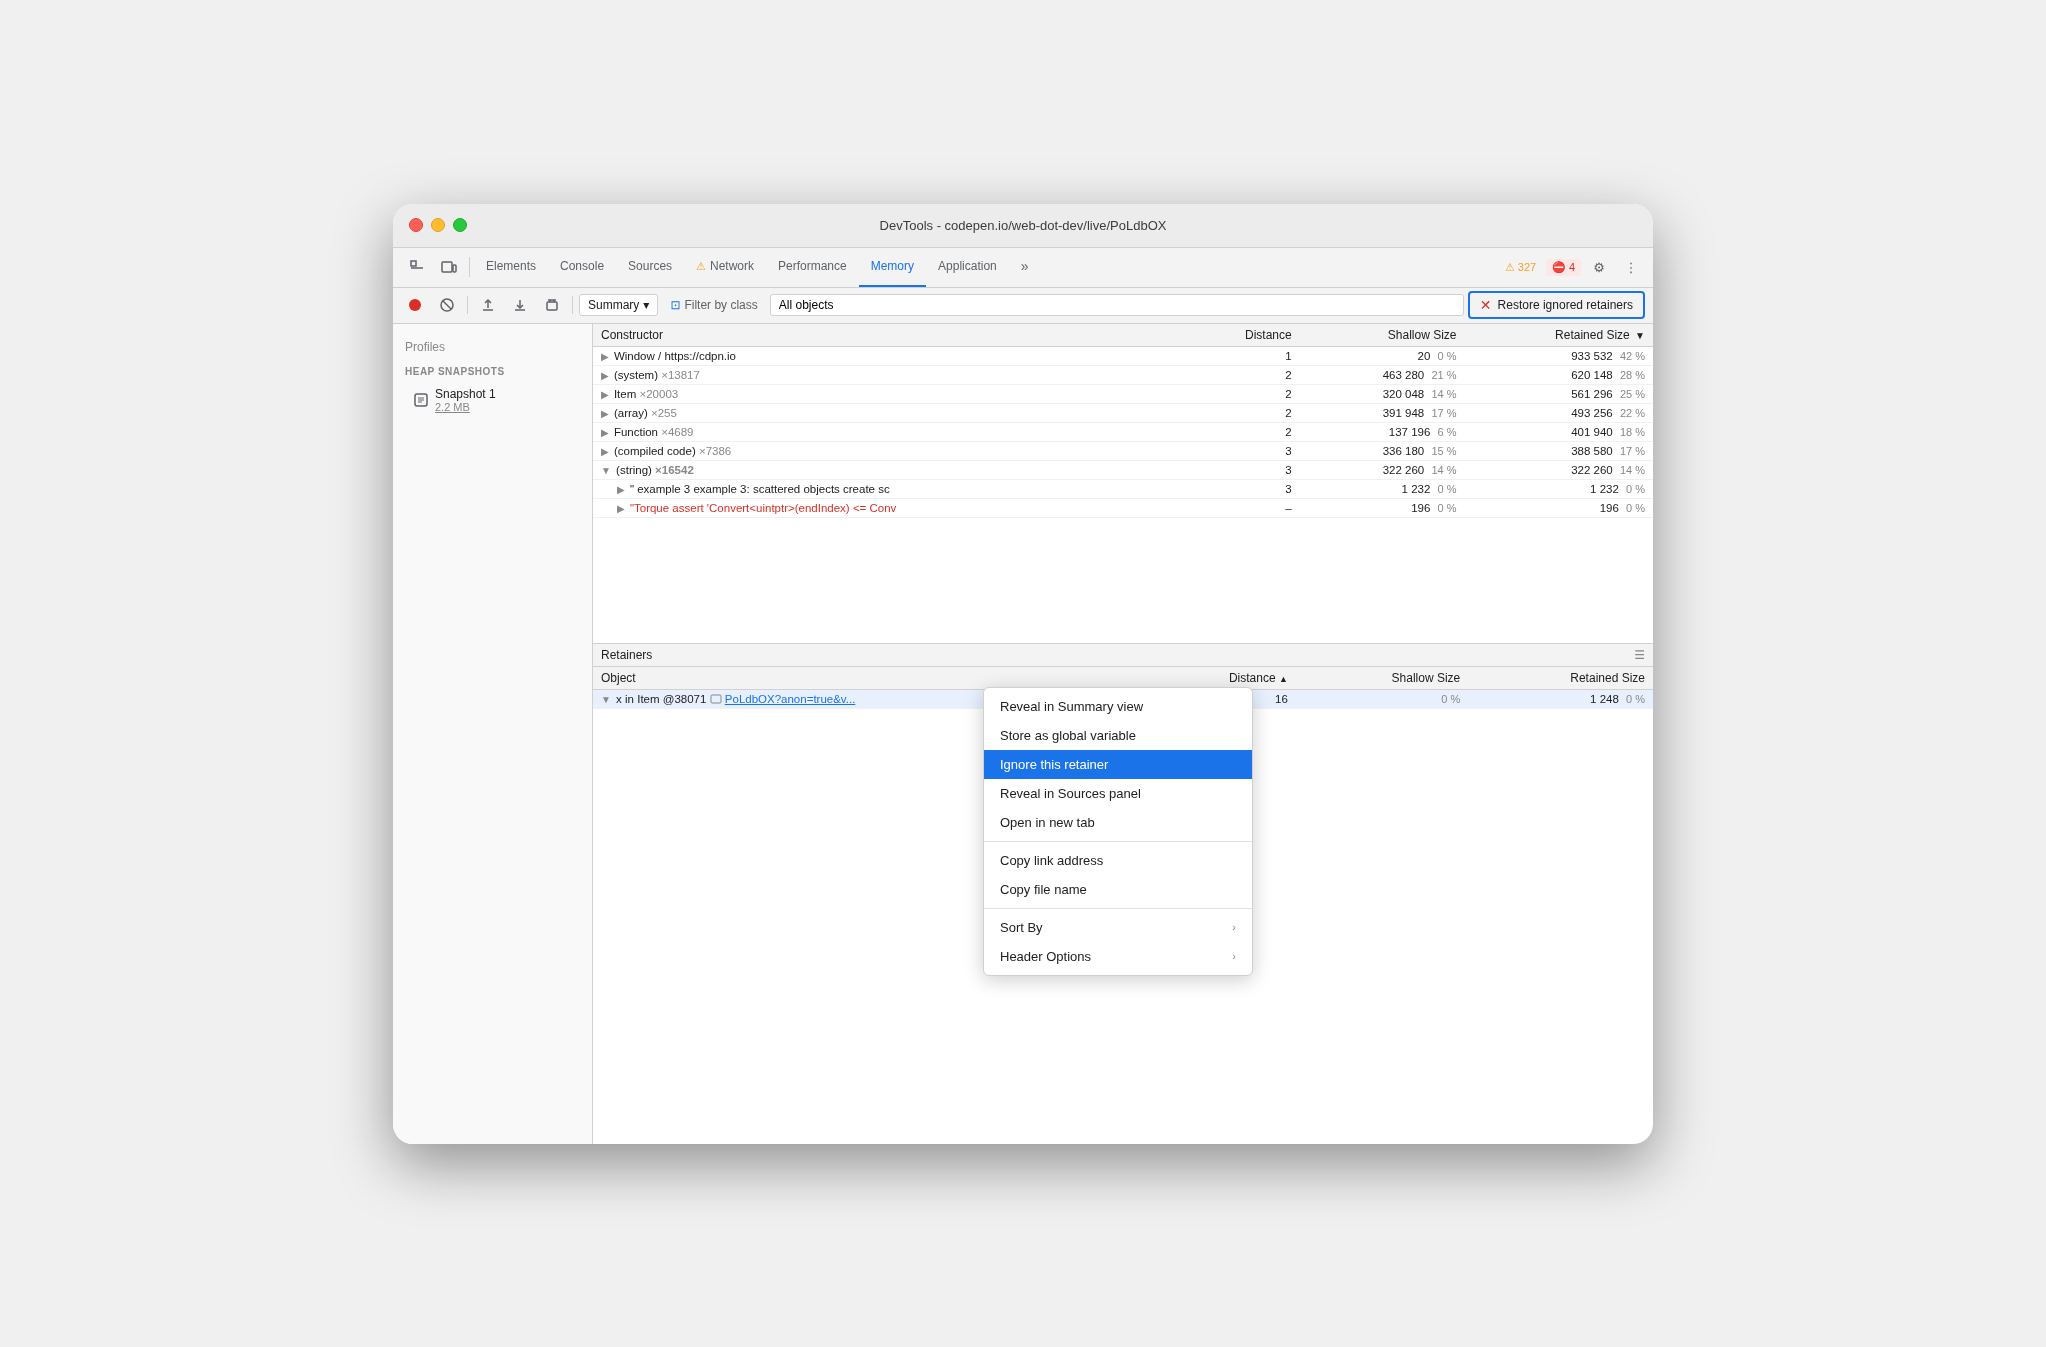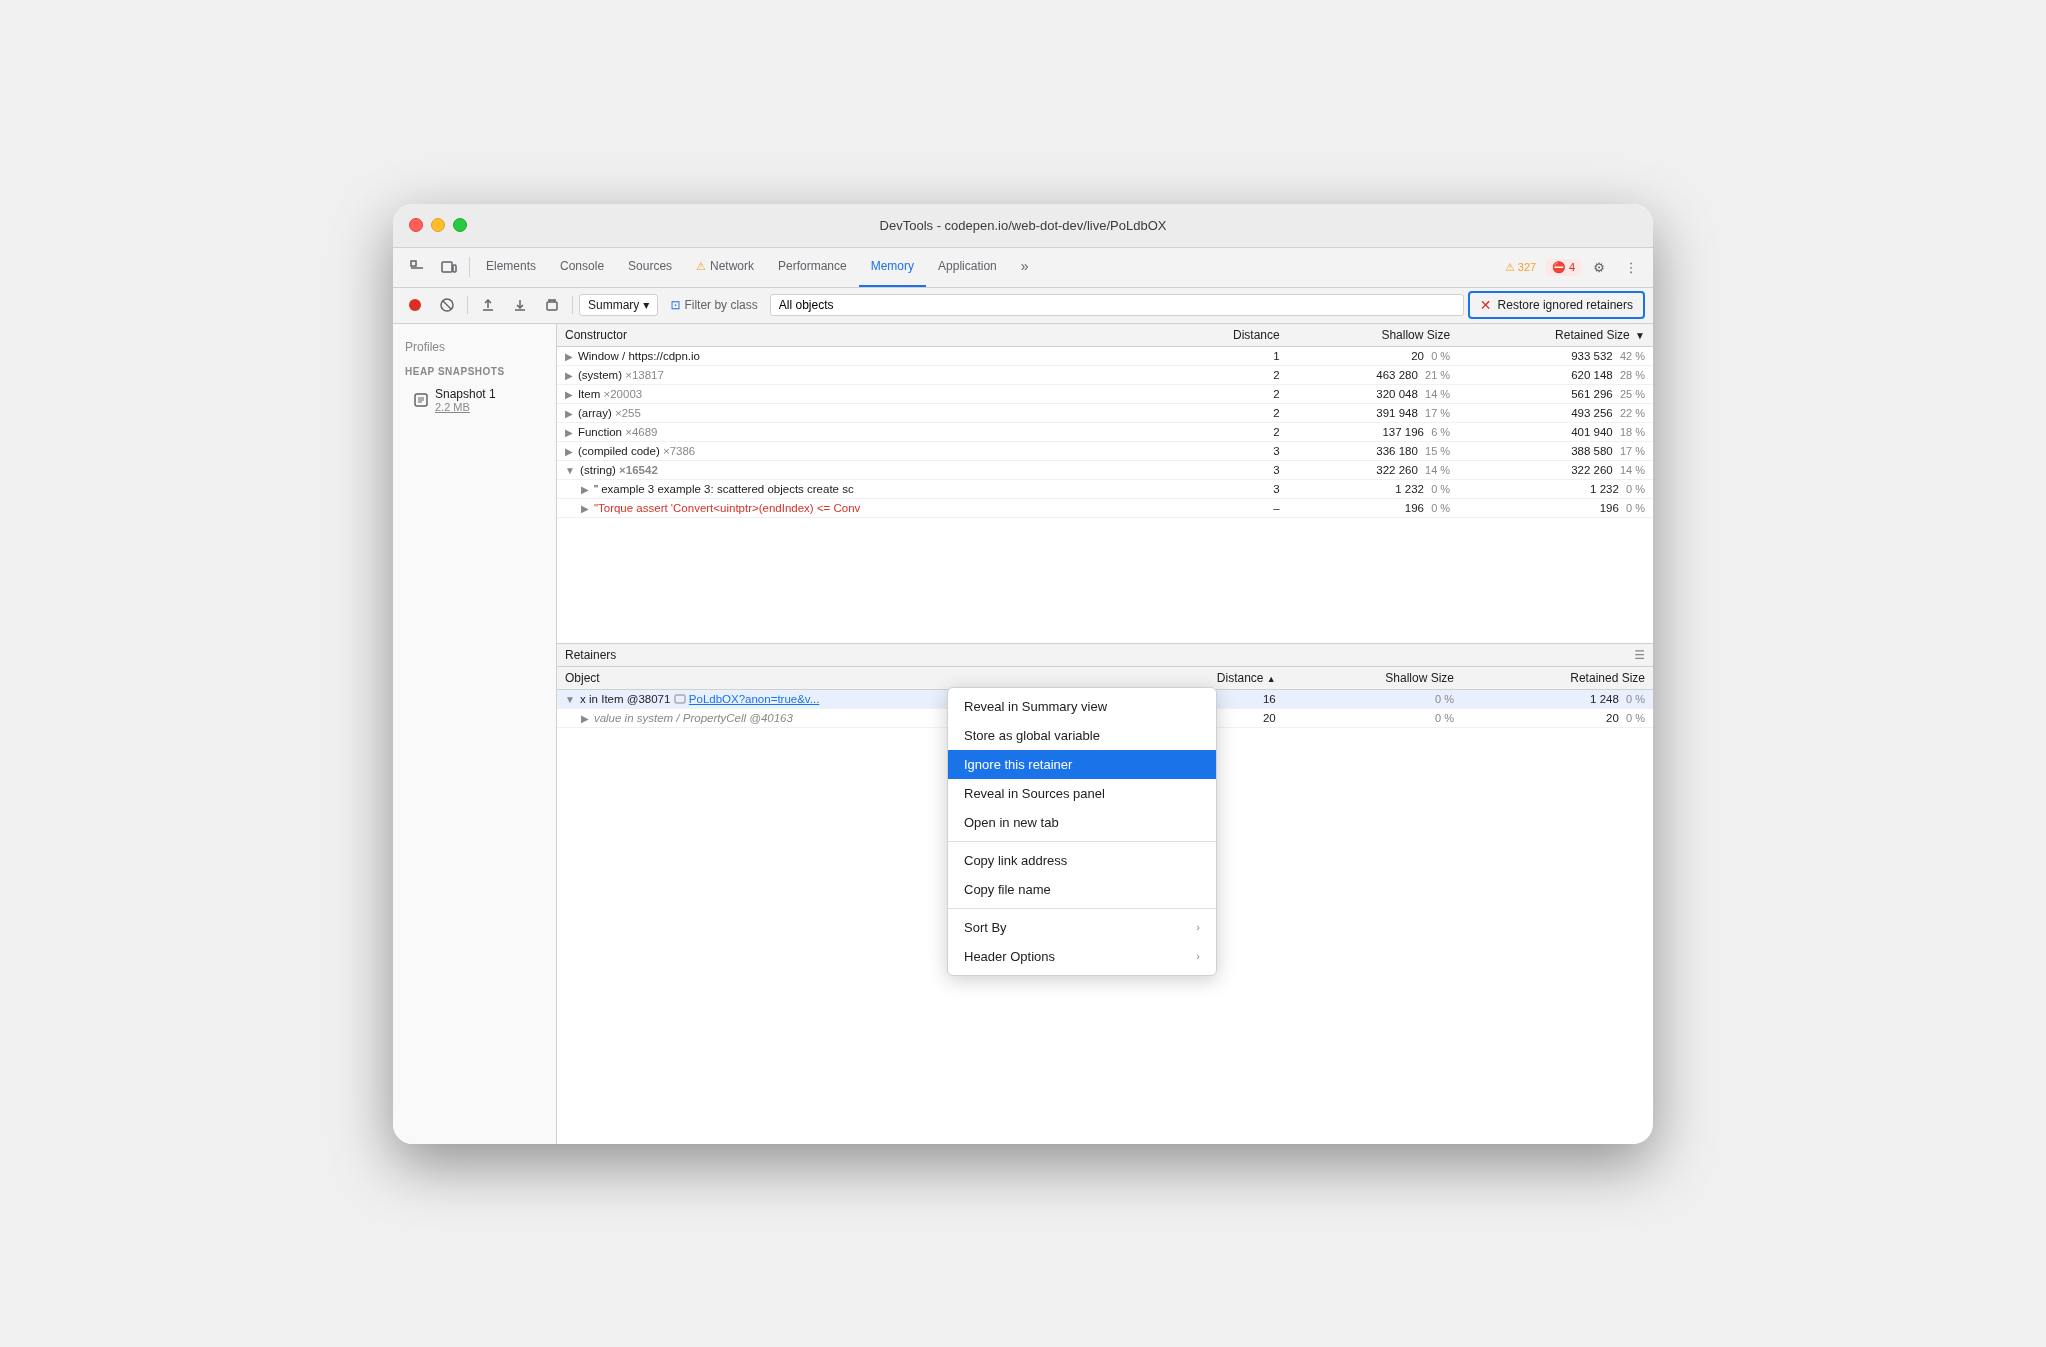--- a/index.html
+++ b/index.html
@@ -193,21 +193,21 @@
       font-size: 12px;
       color: #202124;
       margin-left: auto;
       font-weight: 500;
     }
     .main-area {
       display: flex;
       height: 820px;
     }
     .sidebar {
-      width: 164px;
+      width: 200px;
       border-right: 1px solid #d0d0d0;
       background: #f9f9f9;
       padding: 8px 0;
     }
     .sidebar-section-title {
       font-size: 10px;
       font-weight: 600;
       color: #888;
       padding: 8px 12px 4px;
       letter-spacing: 0.05em;
@@ -598,29 +598,20 @@
                       <rect x="1" y="1" width="10" height="8" rx="1" stroke="#888" stroke-width="1" fill="none"></rect>
                     </svg>
                   <span class="link-underline"> PoLdbOX?anon=true&amp;v...</span>
                 </td>
                 <td class="right">16</td>
                 <td class="right"><span class="pct">0 %</span></td>
                 <td class="right">1 248 <span class="pct">0 %</span></td>
               </tr>
 
 
-              <tr>
-                <td class="constructor-col" style="padding-left:24px;">
-                  <span class="expand-arrow">▶</span>
-                  <span class="text-gray">value in system / PropertyCell @40163</span>
-                </td>
-                <td class="right">20</td>
-                <td class="right"><span class="pct">0 %</span></td>
-                <td class="right">20 <span class="pct">0 %</span></td>
-              </tr>
             </tbody>
           </table>
 
           <div class="context-menu">
             <div class="ctx-item">
               <span>Reveal in Summary view</span>
             </div>
             <div class="ctx-item">
               <span>Store as global variable</span>
             </div>

